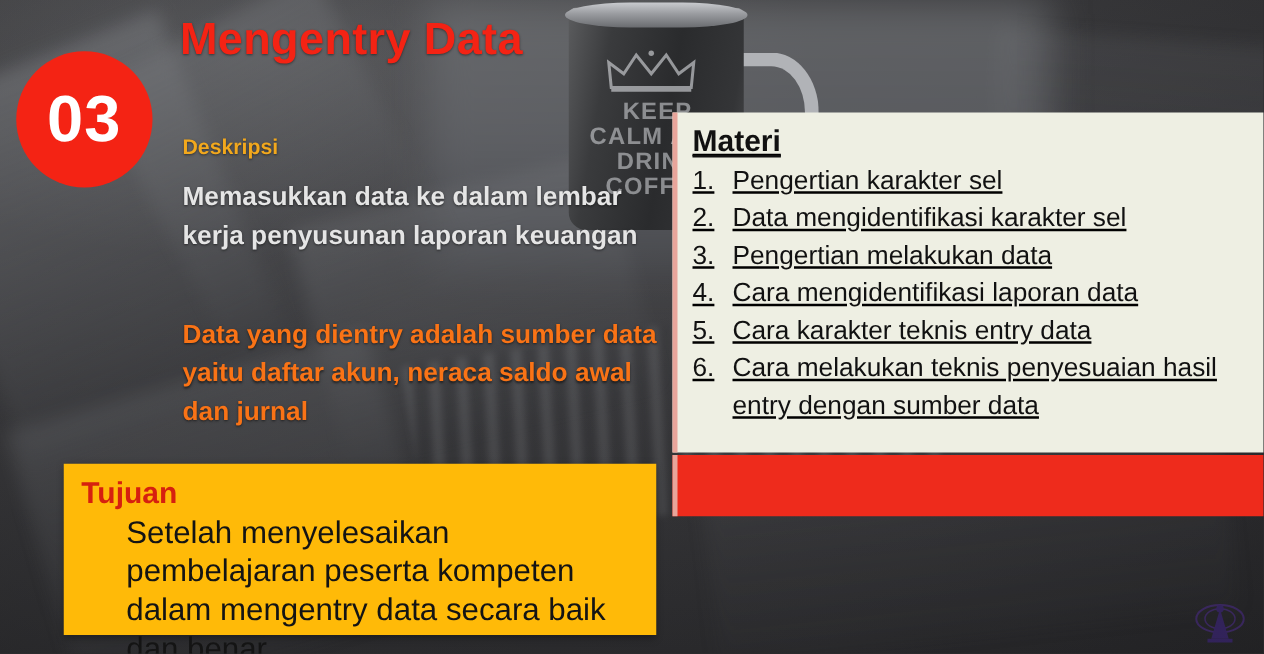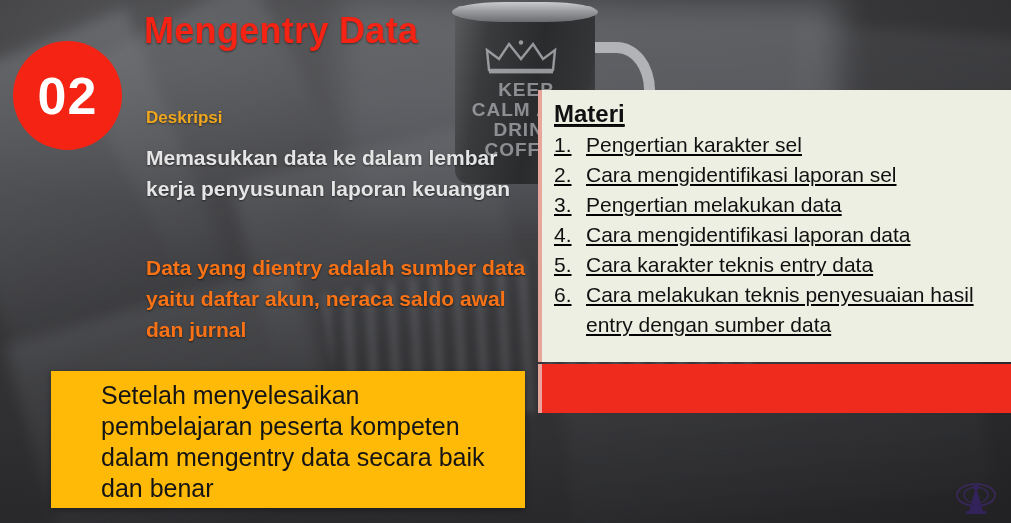--- a/index.html
+++ b/index.html
@@ -265,39 +265,39 @@
       <svg class="mug-crown" viewBox="0 0 72 34">
         <path d="M4 30 L2 10 L14 19 L24 4 L36 19 L48 4 L58 19 L70 10 L68 30 Z" fill="none" stroke="#d7d9dd" stroke-width="2.4"></path>
         <circle cx="36" cy="2.5" r="2.2" fill="#d7d9dd"></circle>
         <rect x="4" y="31" width="64" height="2.4" fill="#d7d9dd"></rect>
       </svg>
       <div class="mug-text">KEEP CALM AND DRINK COFFEE</div>
     </div>
   </div>
 
   <div class="num-circle">
-    <span>02</span>
+    <span>03</span>
   </div>
 
   <div class="slide-title">Mengentry Data</div>
 
   <div class="desk-label">Deskripsi</div>
   <div class="desc-white">Memasukkan data ke dalam lembar kerja penyusunan laporan keuangan</div>
   <div class="desc-gold">Data yang dientry adalah sumber data yaitu daftar akun, neraca saldo awal dan jurnal</div>
 
   <div class="materi-panel">
     <div class="materi-title">Materi</div>
     <ul class="materi-list">
       <li>
         <span class="materi-num">1.</span>
         <span class="materi-text">Pengertian karakter sel</span>
       </li>
       <li>
         <span class="materi-num">2.</span>
-        <span class="materi-text">Cara mengidentifikasi laporan sel</span>
+        <span class="materi-text">Data mengidentifikasi karakter sel</span>
       </li>
       <li>
         <span class="materi-num">3.</span>
         <span class="materi-text">Pengertian melakukan data</span>
       </li>
       <li>
         <span class="materi-num">4.</span>
         <span class="materi-text">Cara mengidentifikasi laporan data</span>
       </li>
       <li>
@@ -307,20 +307,21 @@
       <li>
         <span class="materi-num">6.</span>
         <span class="materi-text">Cara melakukan teknis penyesuaian hasil entry dengan sumber data</span>
       </li>
     </ul>
   </div>
 
   <div class="red-bar"></div>
 
   <div class="tujuan-box">
+    <div class="tujuan-title">Tujuan</div>
     <div class="tujuan-body">Setelah menyelesaikan pembelajaran peserta kompeten dalam mengentry data secara baik dan benar</div>
   </div>
 
   <svg class="watermark" viewBox="0 0 46 38">
     <ellipse cx="23" cy="14" rx="19" ry="11" fill="none" stroke="#4b2a8a" stroke-width="1.6"></ellipse>
     <ellipse cx="23" cy="14" rx="12" ry="8" fill="none" stroke="#4b2a8a" stroke-width="1.2"></ellipse>
     <path d="M23 6 L16 30 L30 30 Z" fill="#3f2386"></path>
     <rect x="13" y="30" width="20" height="3" fill="#3f2386"></rect>
     <circle cx="23" cy="6" r="3" fill="#3f2386"></circle>
   </svg>

